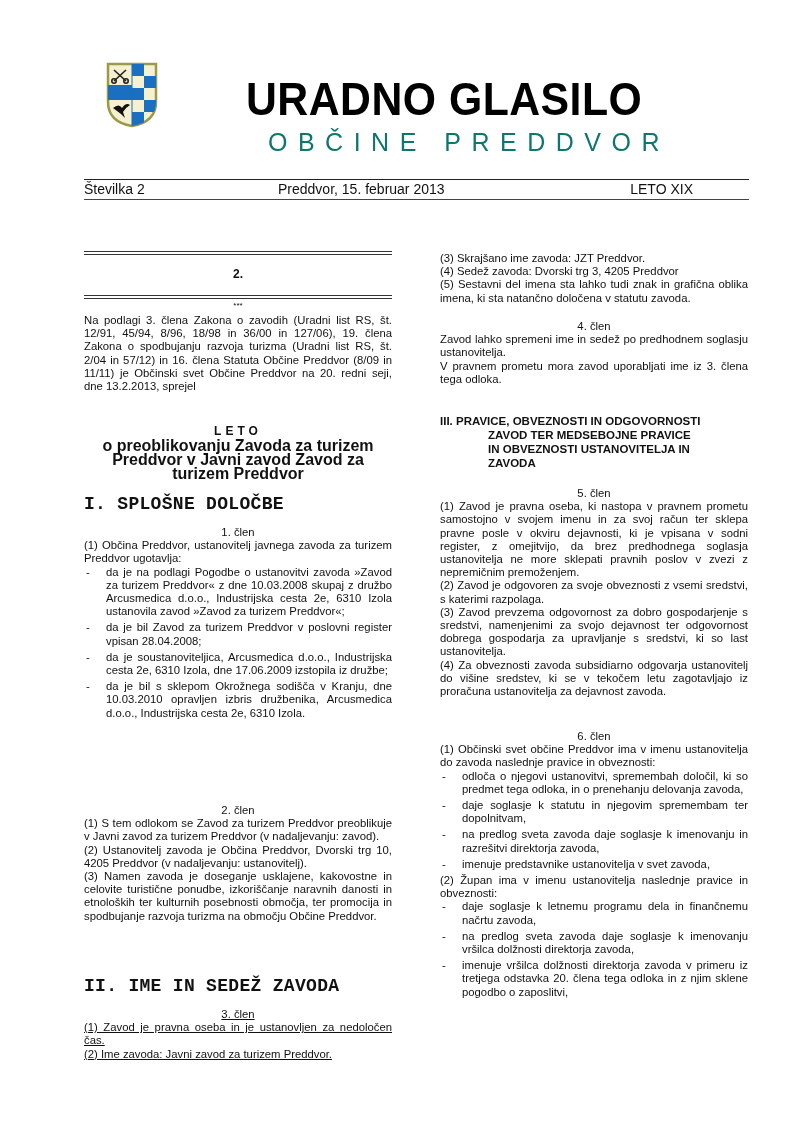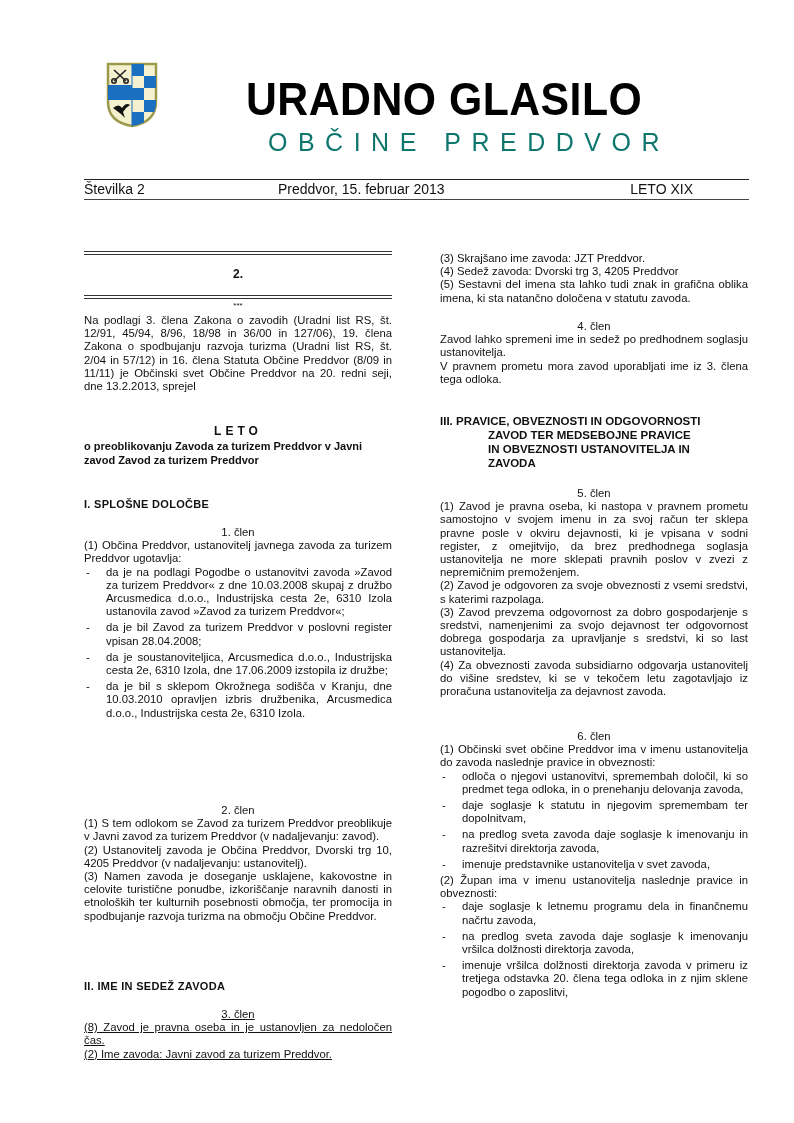--- a/index.html
+++ b/index.html
@@ -31,22 +31,22 @@
   .dbl { position: absolute; left: 84px; width: 308px; height: 4px; border-top: 1.5px solid #333; border-bottom: 1.5px solid #333; }
 
   .num2 { position: absolute; left: 84px; width: 308px; top: 267px; text-align: center; font-weight: bold; font-size: 12px; }
   .stars { position: absolute; left: 84px; width: 308px; top: 301px; text-align: center; font-size: 8px; }
 
   .p { text-align: justify; text-align-last: left; }
   .center { text-align: center; }
 
   .blk { position: absolute; }
   .odlok-title { font-weight: bold; font-size: 12px; letter-spacing: 4px; text-align: center; }
-  .odlok-sub { font-weight: bold; font-size: 11px; line-height: 14px; text-align: left; }
-  .section { font-weight: bold; font-size: 11px; letter-spacing: 0.3px; }
+  .odlok-sub { font-weight: bold; font-size: 16px; line-height: 14px; text-align: center; }
+  .section { font-weight: bold; font-size: 18px; letter-spacing: 0.3px; font-family: Liberation Mono, monospace; }
   .section3 { font-weight: bold; font-size: 11.5px; line-height: 14px; }
   .section3 .ind { padding-left: 48px; display: block; }
 
   ul.dash { list-style: none; }
   ul.dash li { position: relative; padding-left: 22px; text-align: justify; text-align-last: left; margin-bottom: 3px; }
   ul.dash li::before { content: "-"; position: absolute; left: 2px; top: 0; }
 </style>
 </head>
 <body>
 
@@ -116,21 +116,21 @@
     <div class="center">2. člen</div>
     <div class="p">(1) S tem odlokom se Zavod za turizem Preddvor preoblikuje v Javni zavod za turizem Preddvor (v nadaljevanju: zavod).</div>
     <div class="p">(2) Ustanovitelj zavoda je Občina Preddvor, Dvorski trg 10, 4205 Preddvor (v nadaljevanju: ustanovitelj).</div>
     <div class="p">(3) Namen zavoda je doseganje usklajene, kakovostne in celovite turistične ponudbe, izkoriščanje naravnih danosti in etnoloških ter kulturnih posebnosti območja, ter promocija in spodbujanje razvoja turizma na območju Občine Preddvor.</div>
   </div>
 
   <div class="blk section" style="top:980px; width:308px;">II. IME IN SEDEŽ ZAVODA</div>
 
   <div class="blk" style="top:1008px; width:308px;text-decoration:underline;">
     <div class="center">3. člen</div>
-    <div class="p">(8) Zavod je pravna oseba in je ustanovljen za nedoločen čas.</div>
+    <div class="p">(1) Zavod je pravna oseba in je ustanovljen za nedoločen čas.</div>
     <div class="p">(2) Ime zavoda: Javni zavod za turizem Preddvor.</div>
   </div>
 </div>
 
 <div class="col right">
   <div class="blk" style="top:252px; width:308px;">
     <div class="p">(3) Skrajšano ime zavoda: JZT Preddvor.</div>
     <div class="p">(4) Sedež zavoda: Dvorski trg 3, 4205 Preddvor</div>
     <div class="p">(5) Sestavni del imena sta lahko tudi znak in grafična oblika imena, ki sta natančno določena v statutu zavoda.</div>
   </div>

